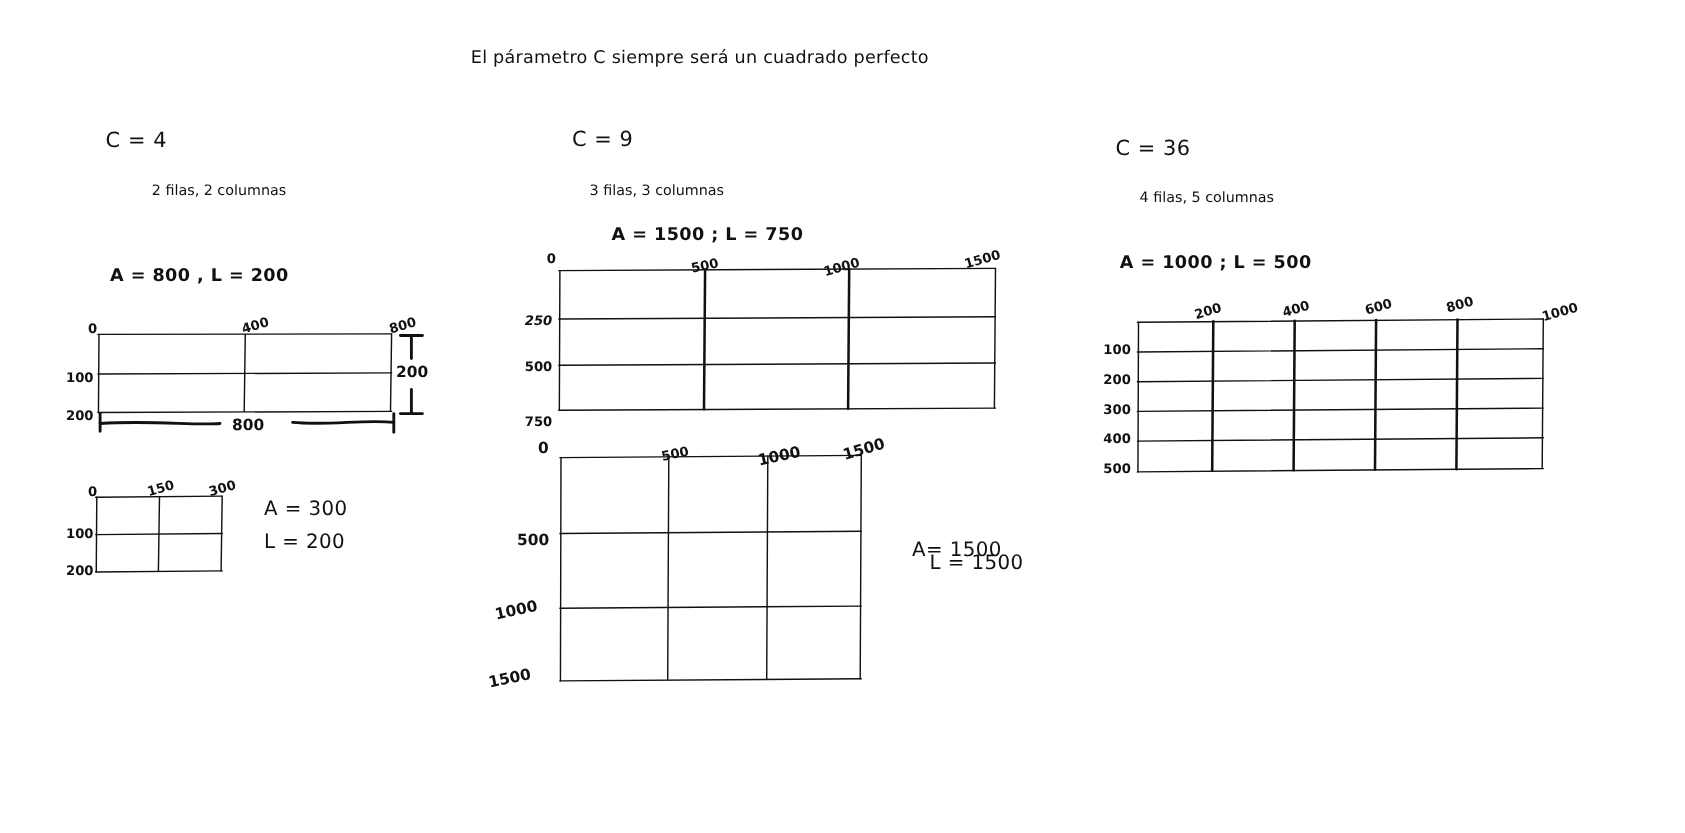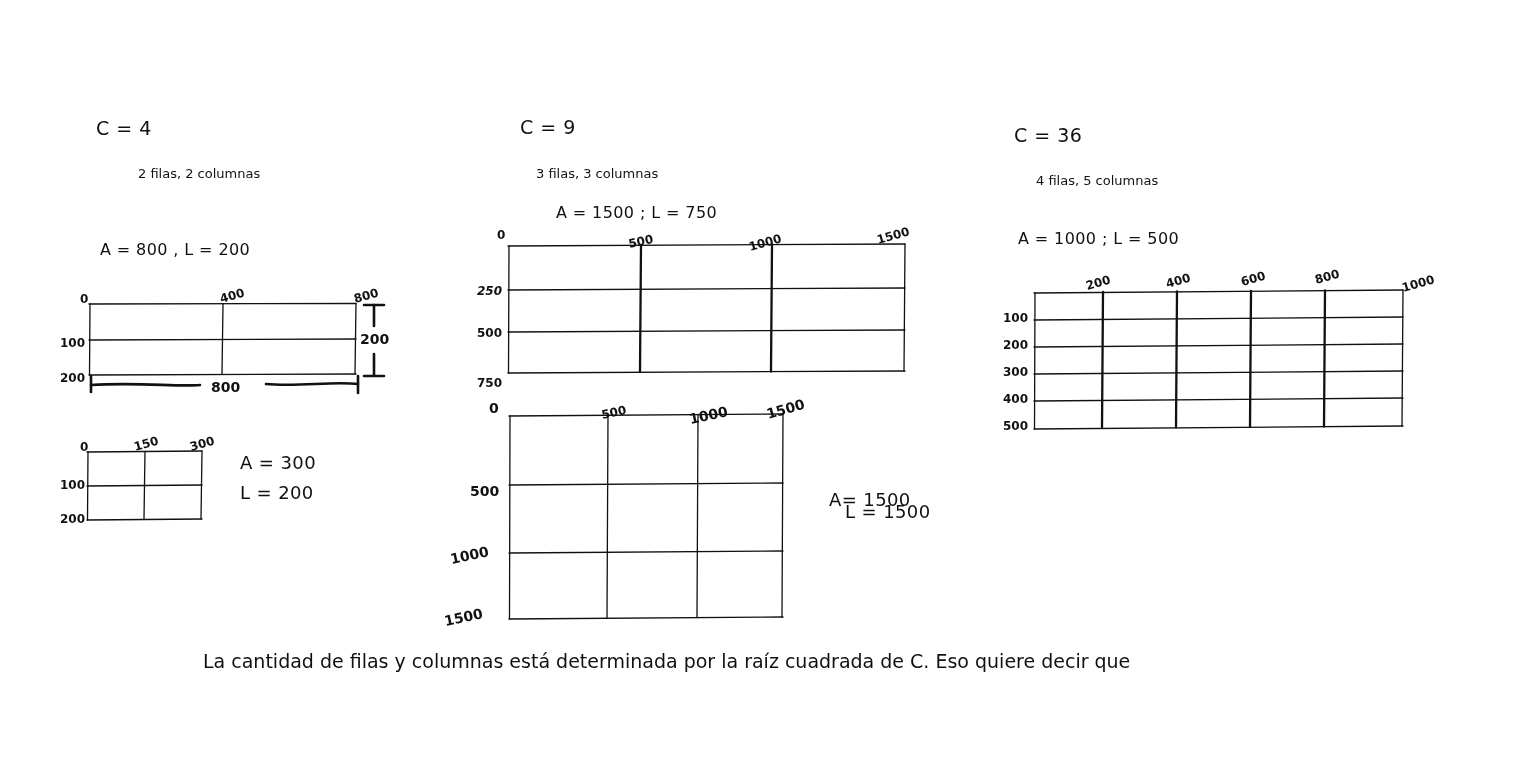--- a/index.html
+++ b/index.html
@@ -33,21 +33,21 @@
   }
   .case-label {
     font-size: 19px;
     letter-spacing: 0.5px;
   }
   .case-sub {
     font-size: 13px;
   }
   .dim-text {
     font-size: 16px;
-    font-weight: 400;
+    font-weight: 700;
     letter-spacing: 0.4px;
   }
   .tick {
     font-size: 12px;
     font-weight: 700;
   }
   .tick-lg {
     font-size: 14px;
     font-weight: 700;
   }
@@ -71,20 +71,21 @@
   }
   .thin { stroke-width: 1.3; }
   .thick { stroke-width: 2.3; }
   .extra { stroke-width: 2.6; }
 </style>
 </head>
 <body>
 
 <div id="stage">
 
+  <div class="abs hand title" style="left:428px; top:42px;">El párametro C siempre será un cuadrado perfecto</div>
 
   <div class="abs hand case-label" style="left:96px; top:117px;">C = 4</div>
   <div class="abs hand case-sub" style="left:138px; top:166px;">2 filas, 2 columnas</div>
   <div class="abs hand dim-text" style="left:100px; top:240px;text-align:center;">A = 800 ,  L = 200</div>
 
   <div class="abs" style="left:88px; top:302px;">
     <svg width="270" height="95" viewBox="0 0 270 95">
       <path class="grid-line thin" d="M1,2 L268,1.5"></path>
       <path class="grid-line thin" d="M1,38 L268,37"></path>
       <path class="grid-line thin" d="M1,73 L268,72"></path>
@@ -211,15 +212,14 @@
   <div class="abs hand tick tick-rot" style="left:1243px; top:275px;">600</div>
   <div class="abs hand tick tick-rot" style="left:1317px; top:273px;">800</div>
   <div class="abs hand tick tick-rot" style="left:1404px; top:281px;">1000</div>
 
   <div class="abs hand tick" style="left:1003px; top:311px;">100</div>
   <div class="abs hand tick" style="left:1003px; top:338px;">200</div>
   <div class="abs hand tick" style="left:1003px; top:365px;">300</div>
   <div class="abs hand tick" style="left:1003px; top:392px;">400</div>
   <div class="abs hand tick" style="left:1003px; top:419px;">500</div>
 
-  <div class="abs hand caption" style="left:203px; top:648px;">La cantidad de filas y columnas está determinada por la raíz cuadrada de C. Eso quiere decir que</div>
 
 </div>
 
 </body></html>

